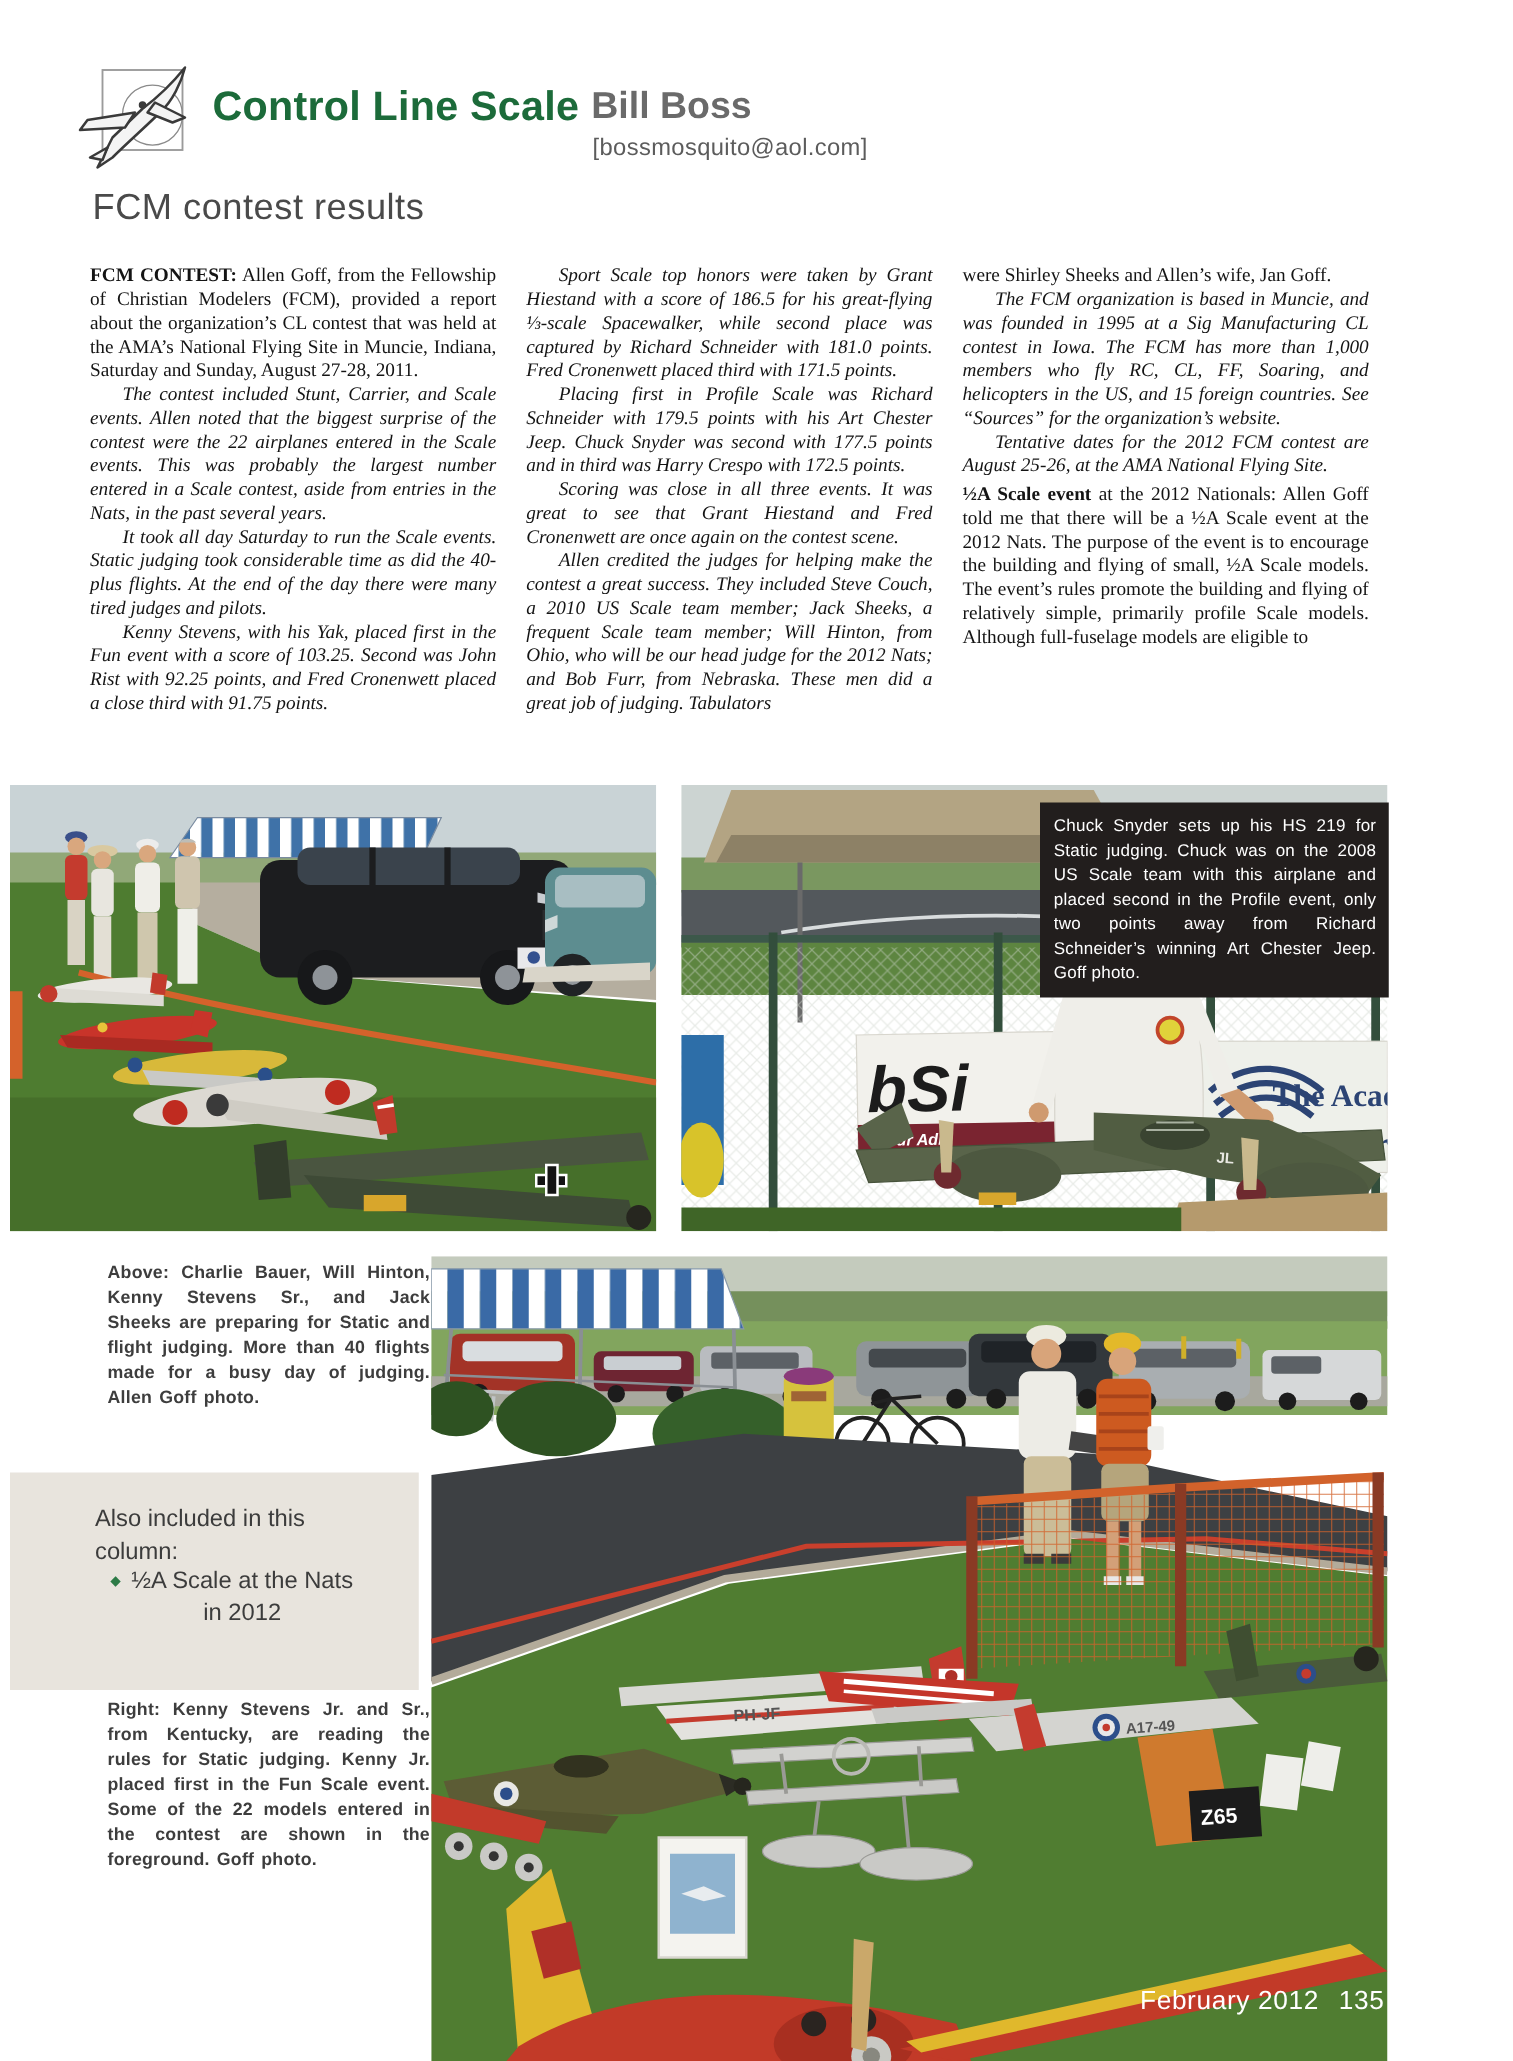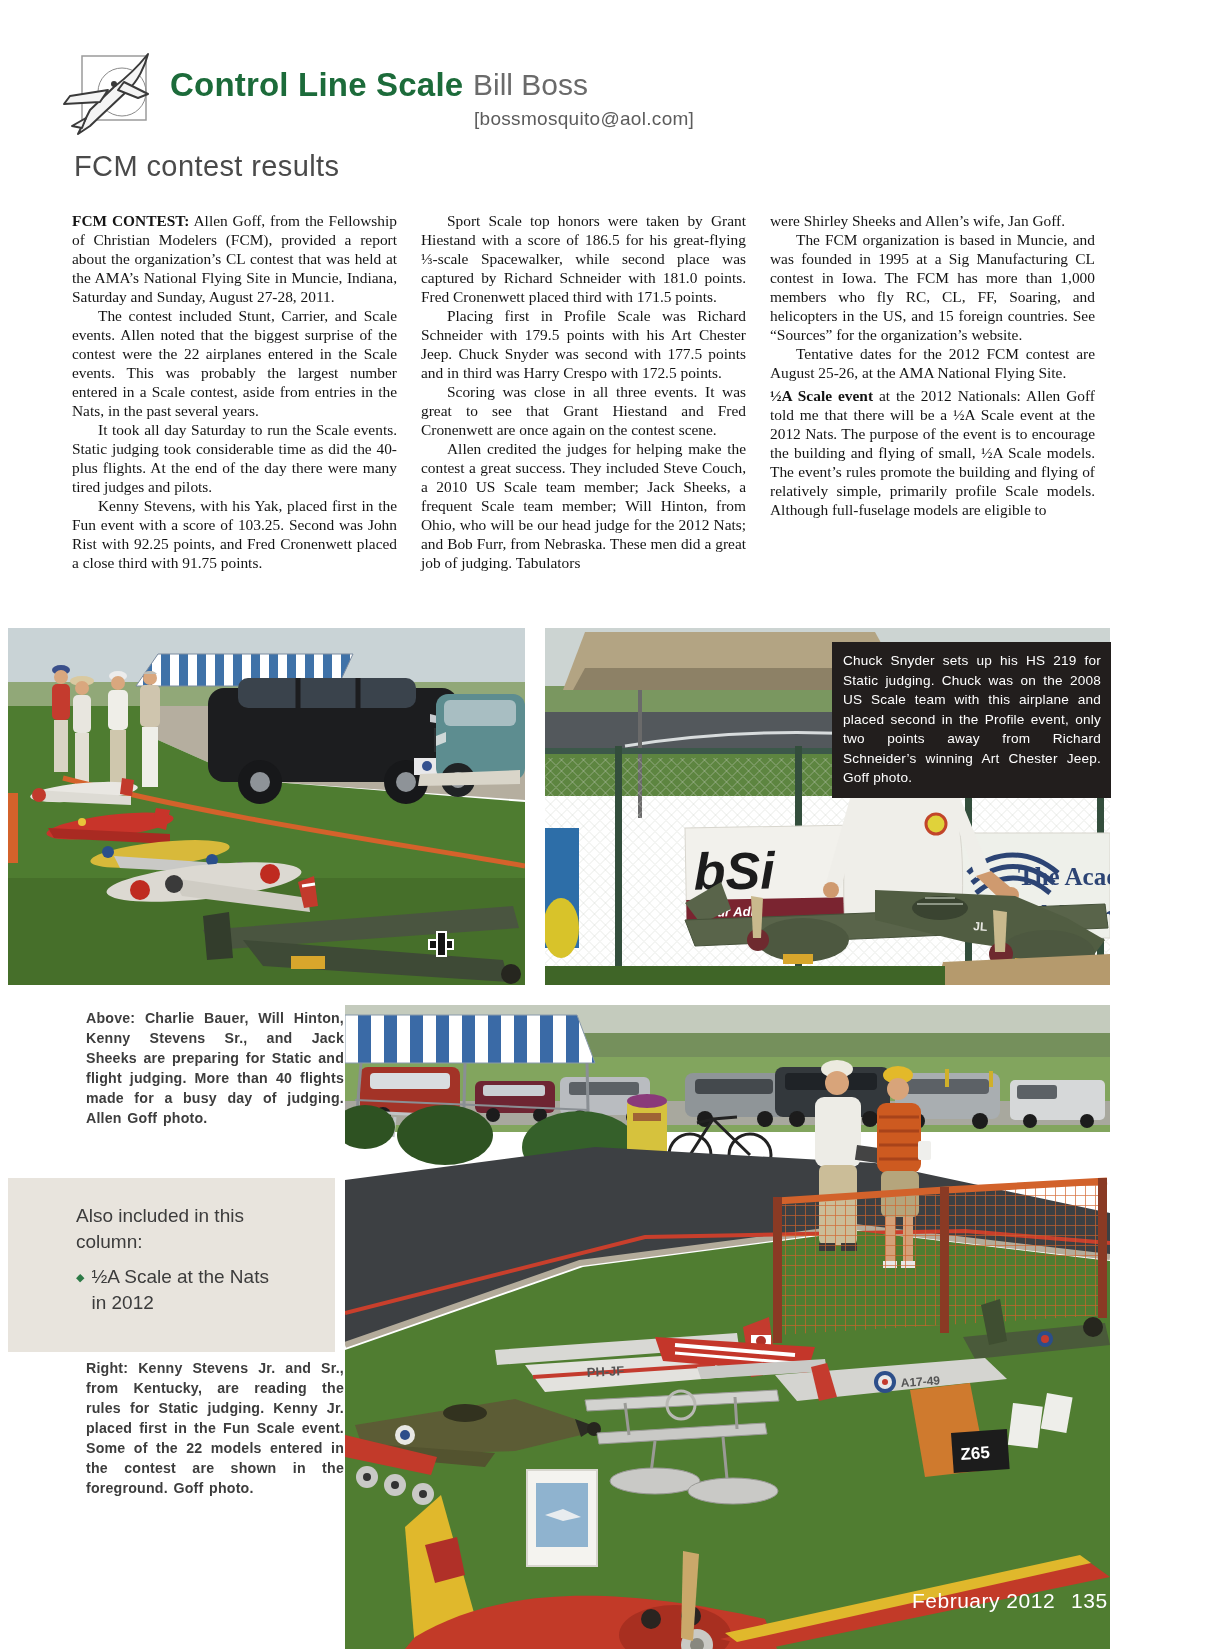--- a/index.html
+++ b/index.html
@@ -2,52 +2,52 @@
 <html><head>
 <meta charset="utf-8">
 <style>
   html,body{margin:0;padding:0;background:#ffffff;}
   .page{position:relative;width:1158px;height:1649px;background:#fff;overflow:hidden;
         font-family:"Liberation Sans",sans-serif;}
   
   .logo{position:absolute;left:52px;top:40px;width:118px;height:110px;}
   .col-title{position:absolute;left:170px;top:66px;font-size:33px;font-weight:bold;
              color:#1c6b3a;letter-spacing:.2px;white-space:nowrap;}
-  .author{position:absolute;left:473px;top:68px;font-size:30px;font-weight:400;color:#6a6a6a;white-space:nowrap;}
+  .author{position:absolute;left:473px;top:68px;font-size:30px;font-weight:700;color:#6a6a6a;white-space:nowrap;}
   .email{position:absolute;left:474px;top:108px;font-size:19px;color:#5c5c5c;letter-spacing:.3px;}
   .page-title{position:absolute;left:74px;top:150px;margin:0;font-size:29px;font-weight:400;
               color:#4a4a4a;letter-spacing:.4px;}
   
   .columns{position:absolute;left:72px;top:211px;width:1023px;display:flex;gap:24px;}
   .col{width:325px;font-family:"Liberation Serif",serif;font-size:15.4px;line-height:19px;
        color:#141414;text-align:justify;}
   .col p{margin:0;}
-  .col p.indent{text-indent:26px;}
+  .col p.indent{text-indent:26px;font-style:italic;}
   .col .lead{font-weight:bold;}
   .col p.sec{margin-top:4px;}
   
   figure{margin:0;padding:0;position:absolute;}
   #photo1{left:8px;top:628px;width:517px;height:357px;}
   #photo2{left:545px;top:628px;width:565px;height:357px;}
   #photo3{left:345px;top:1005px;width:765px;height:644px;}
   figure svg{display:block;width:100%;height:100%;}
   
   .cap-overlay{position:absolute;left:287px;top:14px;width:258px;background:#221e1d;
                color:#ffffff;font-size:13.6px;font-weight:normal;line-height:19.5px;
                padding:9px 10px 10px 11px;text-align:justify;letter-spacing:.2px;}
   
   .caption{position:absolute;width:258px;font-size:14.2px;font-weight:bold;color:#3d3d3d;
            line-height:20px;text-align:justify;letter-spacing:.2px;word-spacing:1.5px;margin-left:14px;}
   #cap-above{left:72px;top:1008px;}
   #cap-right{left:72px;top:1358px;}
   .side-box{position:absolute;left:8px;top:1178px;width:327px;height:174px;background:#e8e4dd;}
   .side-box .bx-title{position:absolute;left:68px;top:25px;width:215px;font-size:19px;
                       color:#3c3c3c;line-height:26px;}
-  .side-box .bx-item{position:absolute;left:68px;top:86px;width:220px;font-size:19px;
-                     color:#3c3c3c;line-height:26px;}
+  .side-box .bx-item{position:absolute;left:68px;top:74px;width:220px;font-size:19px;
+                     color:#3c3c3c;line-height:26px;text-align:center;}
   .side-box .bullet{color:#2d7a46;font-size:11px;vertical-align:3px;margin-right:7px;}
   .bx-item .item-text{display:inline-block;width:180px;vertical-align:top;}
   
   .page-footer{position:absolute;top:1589px;left:912px;color:#ffffff;font-size:21px;
                letter-spacing:.5px;white-space:nowrap;}
   .page-footer .pageno{margin-left:16px;}
 </style>
 </head>
 <body>
 

